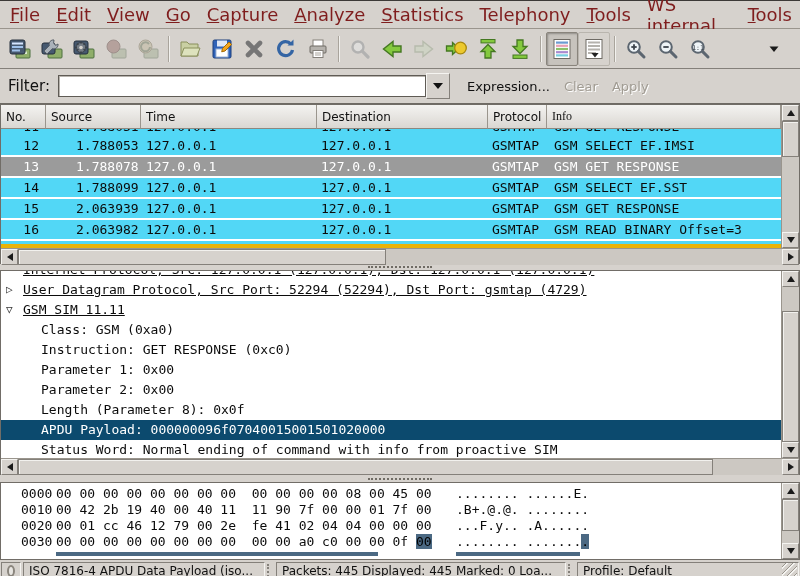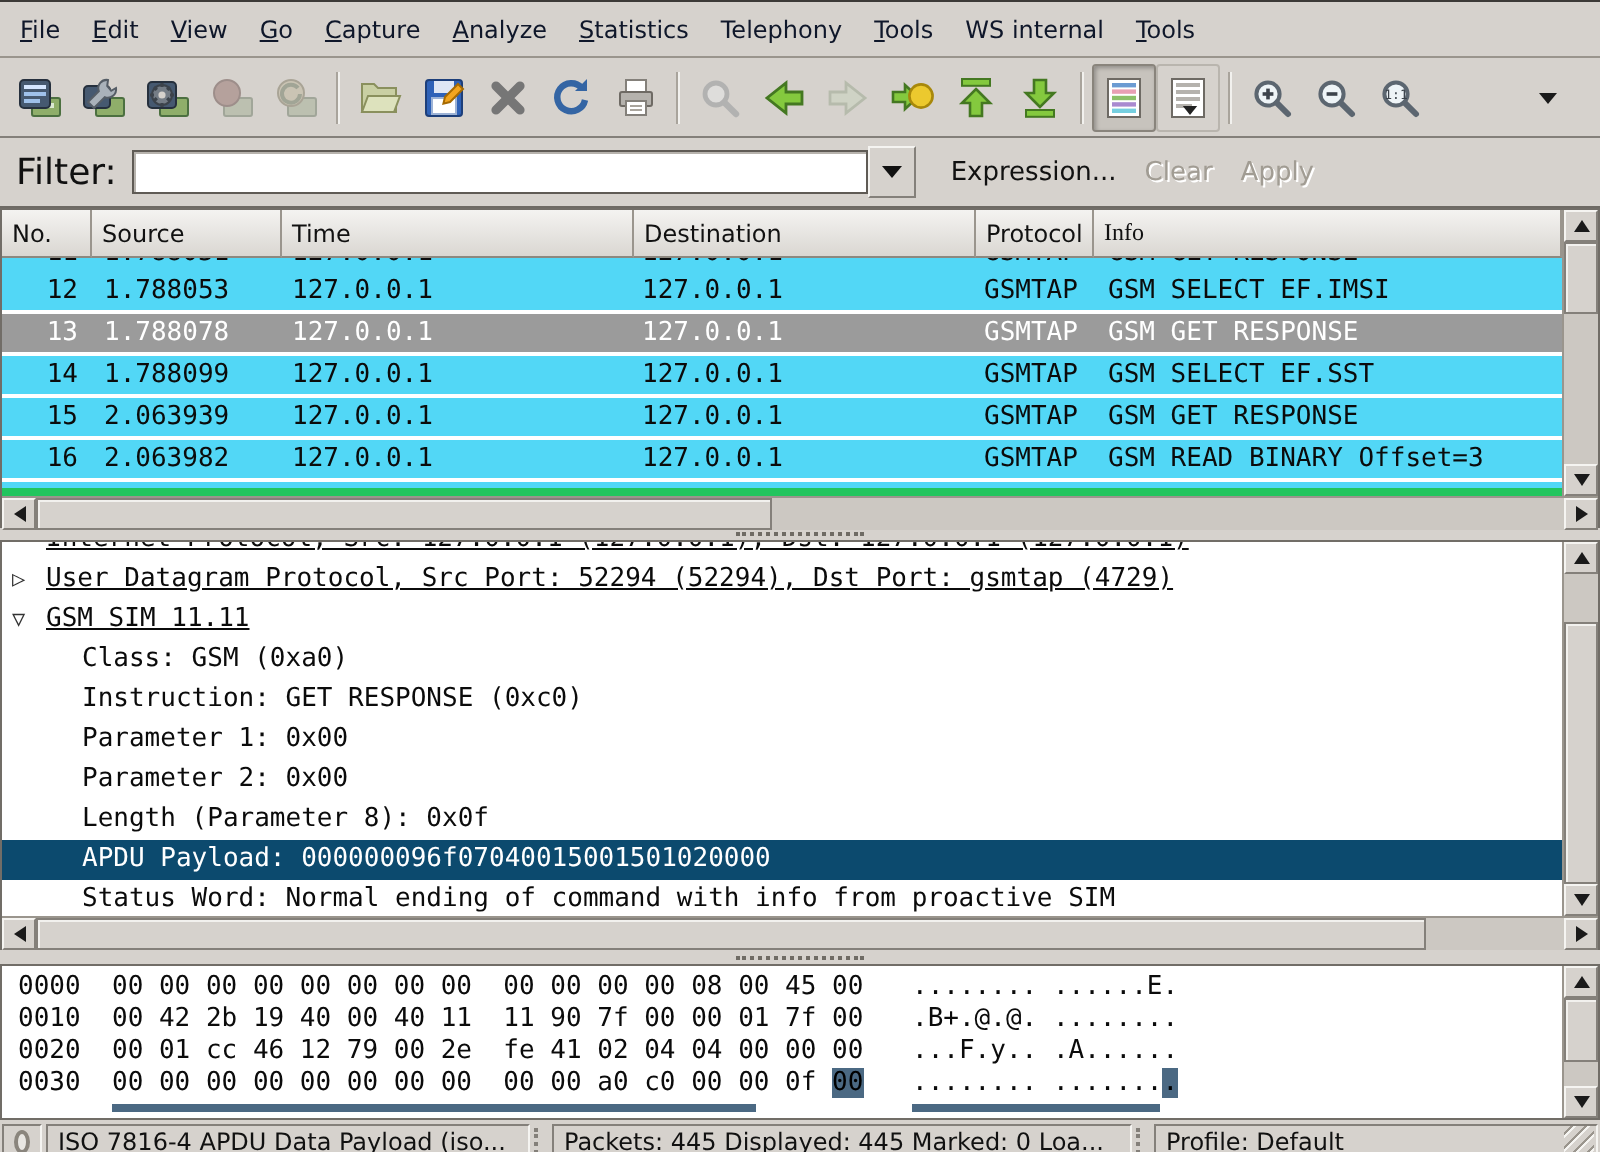--- a/index.html
+++ b/index.html
@@ -3,62 +3,62 @@
 <meta charset="utf-8">
 <style>
   html,body{margin:0;padding:0;}
   body{width:800px;height:576px;overflow:hidden;background:#d6d2cd;
        font-family:"DejaVu Sans",sans-serif;-webkit-font-smoothing:antialiased;}
   #win{width:800px;height:576px;display:flex;flex-direction:column;box-sizing:border-box;
        border-top:1px solid #3c3a37;}
   
   .menubar{height:27px;display:flex;align-items:center;background:#d6d2cd;
            border-bottom:1px solid #9a958d;padding-left:2px;flex:none;}
-  .menu-item{font-size:12px;color:#0f172a;padding:4px 8px;cursor:default;}
+  .menu-item{font-size:18px;color:#7f1d1d;padding:4px 8px;cursor:default;}
   .menu-item.mn::first-letter{text-decoration:underline;}
   
   .toolbar{height:39px;display:flex;align-items:center;background:#d6d2cd;
            border-bottom:1px solid #84807a;padding:0 4px;flex:none;}
   .tbtn{width:30px;height:32px;display:flex;align-items:center;justify-content:center;flex:none;
         border:1px solid transparent;border-radius:2px;}
   .tbtn.disabled{opacity:.42;filter:grayscale(55%);}
   .tbtn.pressed{background:#c7c3bd;border:1px solid #89847c;
         box-shadow:inset 1px 1px 2px rgba(0,0,0,.28);}
   .tbtn.framed{border:1px solid #b9b5ae;}
   .tsep{width:1px;height:26px;background:#a9a49c;border-right:1px solid #f2f1ee;
         margin:0 4px;flex:none;}
   .overflow{margin-left:auto;margin-right:6px;}
   
   .filterbar{height:34px;display:flex;align-items:center;background:#d6d2cd;
              border-bottom:1px solid #6e6a64;padding:0 8px;flex:none;}
-  .filter-label{font-size:18px;color:#111;margin-right:8px;}
+  .filter-label{font-size:15px;color:#111;margin-right:8px;}
   .filter-entry{width:360px;height:20px;border:1px solid #5f5b55;box-shadow:inset 1px 1px 0 #b7b3ad;
                 font-family:"DejaVu Sans",sans-serif;font-size:13px;padding:0 3px;background:#fff;outline:none;}
   .combo-btn{width:22px;height:24px;background:#d6d2cd;border:1px solid;margin-right:10px;
              border-color:#f5f4f1 #84807a #84807a #f5f4f1;display:flex;align-items:center;justify-content:center;}
   .combo-btn .arr{width:0;height:0;border-left:5px solid transparent;border-right:5px solid transparent;
              border-top:6px solid #111;}
   .flat-btn{font-size:13px;color:#111;padding:4px 7px;}
   .flat-btn.disabled{color:#a19c93;text-shadow:1px 1px 0 #fff;}
   
   .pane{background:#fff;border:1px solid #716d67;box-sizing:border-box;position:relative;flex:none;}
   .mono{font-family:"DejaVu Sans Mono",monospace;}
   
   .plist{height:160px;display:grid;grid-template-columns:1fr 18px;grid-template-rows:143px 17px;}
-  .plist-content{overflow:hidden;background:#22c55e;}
+  .plist-content{overflow:hidden;background:#eab308;}
   .phead{display:grid;grid-template-columns:45px 95px 176px 171px 59px 1fr;height:24px;}
   .phead .hcell{background:linear-gradient(#f4f3f1,#dad7d2);border-right:1px solid #9a958d;
         border-bottom:1px solid #8d887f;font-size:12px;color:#111;display:flex;align-items:center;
         padding-left:5px;box-sizing:border-box;white-space:nowrap;overflow:hidden;}
   .prow{display:grid;grid-template-columns:45px 95px 176px 171px 59px 1fr;height:21px;
         border-bottom:2px solid #fff;box-sizing:border-box;font-size:13px;line-height:19px;
         background:#52d7f6;color:#0b0b0b;white-space:nowrap;}
   .prow.selected{background:#9b9b9b;color:#fff;}
   .prow .c-no{text-align:right;padding-right:7px;}
-  .prow .c-time{padding-left:6px;}
+  .prow .c-time{padding-left:6px;margin-left:24px;}
   .prow .c-src{padding-left:5px;}
   .prow .c-dst{padding-left:4px;}
   .prow .c-proto{padding-left:4px;}
   .prow .c-info{padding-left:7px;overflow:hidden;}
   .prow-partial{height:7px;overflow:hidden;}
   .prow-partial .prow{margin-top:-12px;}
   .row-sliver{height:3px;background:#52d7f6;}
   
   .vsb{display:flex;flex-direction:column;background:#ccc8c2;border-left:1px solid #9a958d;box-sizing:border-box;}
   .hsb{display:flex;background:#ccc8c2;border-top:1px solid #9a958d;box-sizing:border-box;grid-column:1 / span 2;}
@@ -83,21 +83,21 @@
   .drow .dtext{display:block;}
   .drow.lvl0 .dtext{padding-left:22px;text-decoration:underline;}
   .drow.lvl1 .dtext{padding-left:40px;}
   .drow.selected{background:#0c4a6e;color:#fff;}
   .drow-partial{height:9px;overflow:hidden;}
   .drow-partial .drow{margin-top:-11px;}
   
   .hexpane{height:78px;display:grid;grid-template-columns:1fr 18px;}
   .hex-content{overflow:hidden;padding-top:3px;position:relative;font-size:13px;}
   .hrow{height:16px;line-height:16px;position:relative;white-space:pre;color:#0b0b0b;}
-  .hrow .off{position:absolute;left:8px;}
+  .hrow .off{position:absolute;left:20px;}
   .hrow .bytes{position:absolute;left:55px;}
   .hrow .ascii{position:absolute;left:455px;}
   .hl{background:#4b6983;color:#000000;}
   .selbar{position:absolute;height:4px;background:#4b6983;}
   .selbar.b1{left:55px;width:322px;bottom:3px;}
   .selbar.b2{left:455px;width:124px;bottom:3px;}
   
   .statusbar{height:20px;display:flex;align-items:stretch;background:#d6d2cd;flex:none;padding-top:1px;box-sizing:border-box;}
   .sseg{border:1px solid;border-color:#84807a #f5f4f1 #f5f4f1 #84807a;display:flex;align-items:center;
         font-size:12px;color:#111;padding:0 5px;box-sizing:border-box;white-space:nowrap;overflow:hidden;margin:1px;}

